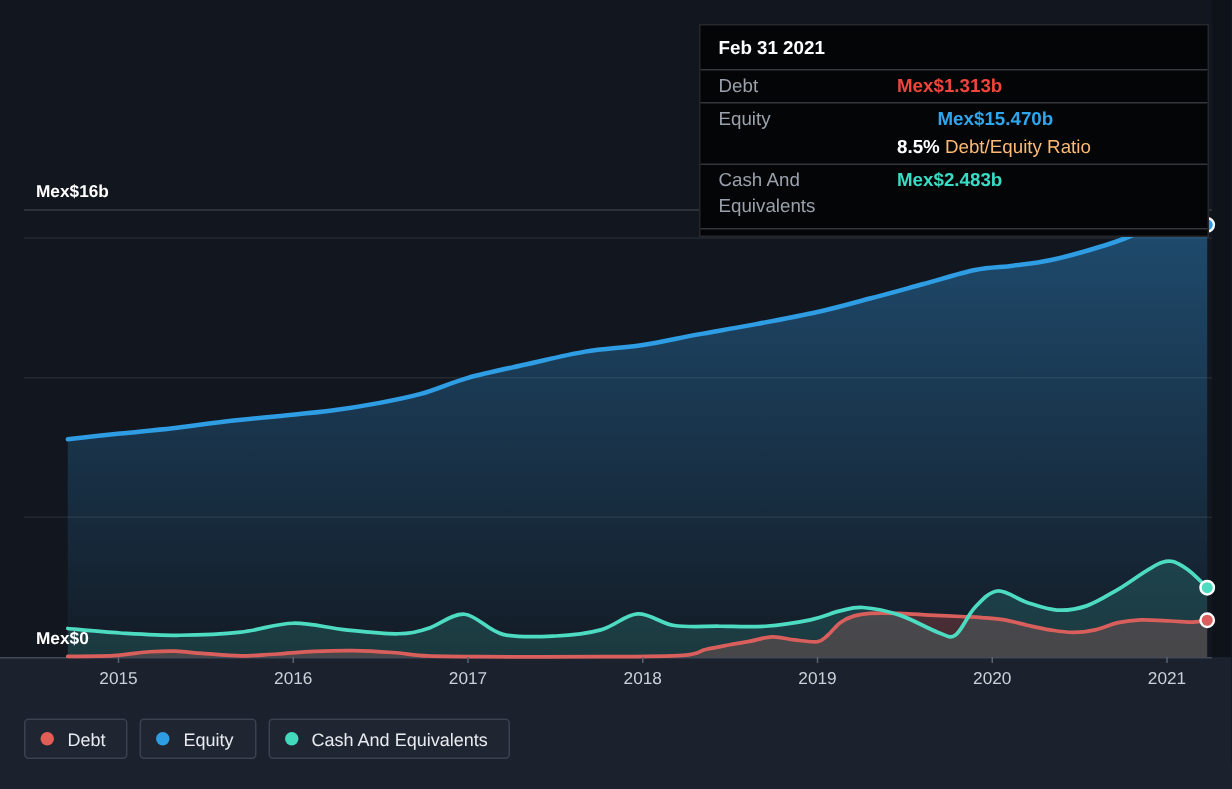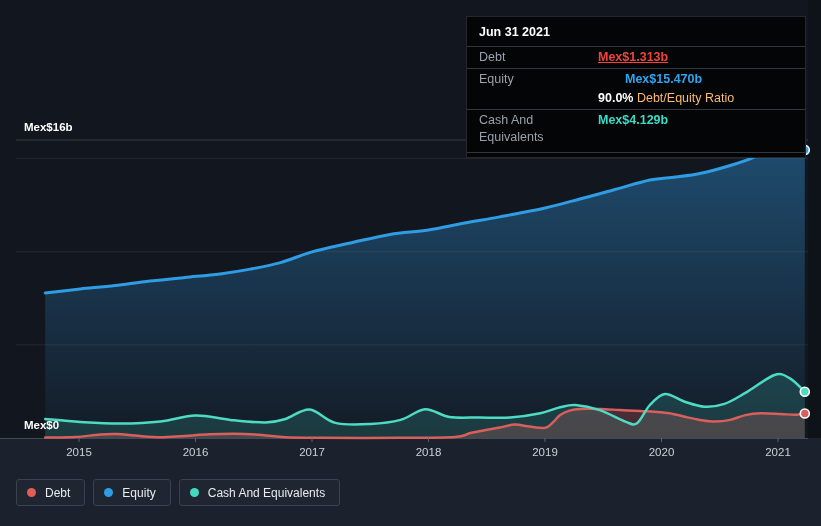--- a/index.html
+++ b/index.html
@@ -73,36 +73,36 @@
     <text x="545" y="456" text-anchor="middle" font-size="11.5" fill="#ccd1d9">2019</text>
     <line x1="661.5" x2="661.5" y1="438" y2="442" stroke="#596273" stroke-width="1"></line>
     <text x="661.5" y="456" text-anchor="middle" font-size="11.5" fill="#ccd1d9">2020</text>
     <line x1="778" x2="778" y1="438" y2="442" stroke="#596273" stroke-width="1"></line>
     <text x="778" y="456" text-anchor="middle" font-size="11.5" fill="#ccd1d9">2021</text>
     <text x="24" y="131" font-size="11.5" font-weight="bold" fill="#ffffff">Mex$16b</text>
     <text x="24" y="429" font-size="11.5" font-weight="bold" fill="#ffffff">Mex$0</text>
   </svg>
 
 <div class="tooltip">
-  <div class="tt-title">Jun 31 2021</div>
+  <div class="tt-title">Feb 31 2021</div>
   <div class="tt-row">
     <span class="tt-label">Debt</span>
-    <span class="tt-value" style="color: rgb(239, 69, 59); text-decoration: underline;">Mex$1.313b</span>
+    <span class="tt-value" style="color: rgb(239, 69, 59);">Mex$1.313b</span>
   </div>
   <div class="tt-row">
     <span class="tt-label">Equity</span>
     <span class="tt-value" style="color: rgb(46, 166, 238); margin-left: 27px;">Mex$15.470b</span>
   </div>
   <div class="tt-row no-line">
     <span class="tt-label"></span>
-    <span class="tt-ratio"><b>90.0%</b> <span class="muted">Debt/Equity Ratio</span></span>
+    <span class="tt-ratio"><b>8.5%</b> <span class="muted">Debt/Equity Ratio</span></span>
   </div>
   <div class="tt-row">
     <span class="tt-label">Cash And Equivalents</span>
-    <span class="tt-value" style="color: rgb(56, 220, 196);">Mex$4.129b</span>
+    <span class="tt-value" style="color: rgb(56, 220, 196);">Mex$2.483b</span>
   </div>
 </div>
 
 <div class="legend">
   <div class="legend-item">
     <span class="dot" style="background: rgb(226, 93, 86);"></span>
     <span>Debt</span>
   </div>
   <div class="legend-item">
     <span class="dot" style="background: rgb(46, 157, 228);"></span>

